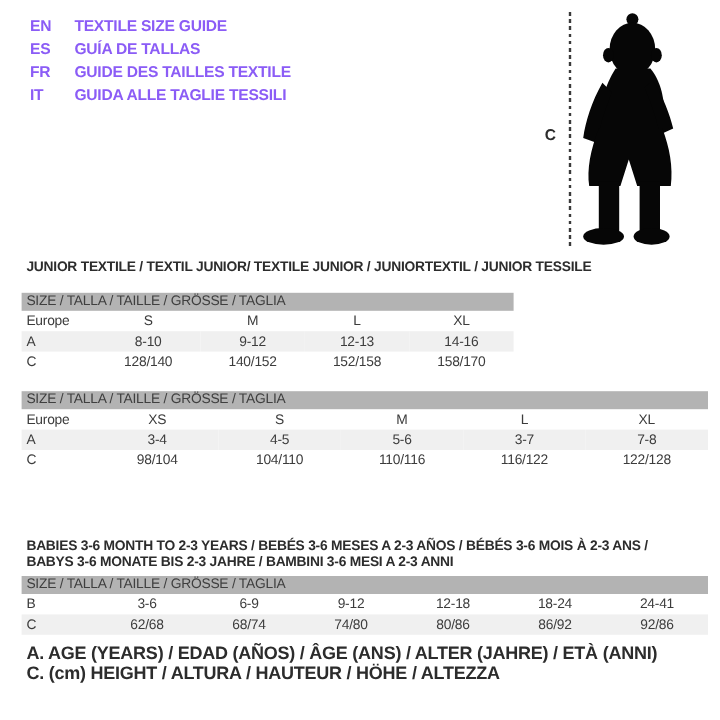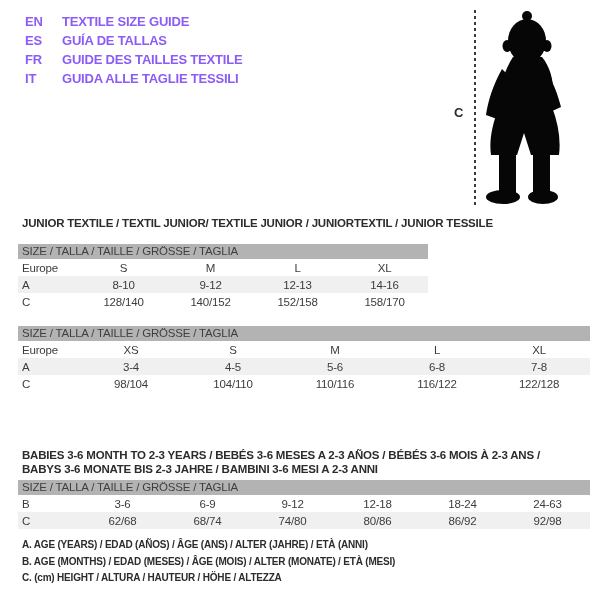--- a/index.html
+++ b/index.html
@@ -36,21 +36,21 @@
   table.size-table {
     border-collapse:collapse; table-layout:fixed; width:100%;
     font-size:11.5px; color:#3c3c3c;
   }
   .size-table td { height:17px; text-align:center; padding:0; letter-spacing:-0.2px; }
   .size-table td.rl { text-align:left; padding-left:4px; }
   .size-table col.lbl { width:62px; }
   .size-table tr:nth-child(2) td { background:#f0f0f0; }
   
   .notes { position:absolute; left:22px; top:537px; }
-  .note-line { font-weight:700; font-size:10px; line-height:16.5px; color:#2c2c2c; letter-spacing:-0.2px; }
+  .note-line { font-weight:700; font-size:15px; line-height:16.5px; color:#2c2c2c; letter-spacing:-0.2px; }
 </style>
 </head>
 <body>
 
 <div class="page">
 
   <div class="langs">
     <div class="lang-row">
       <span class="lang-code">EN</span>
       <span class="lang-label">TEXTILE SIZE GUIDE</span>
@@ -143,21 +143,21 @@
             <td>S</td>
             <td>M</td>
             <td>L</td>
             <td>XL</td>
           </tr>
           <tr>
             <td class="rl">A</td>
             <td>3-4</td>
             <td>4-5</td>
             <td>5-6</td>
-            <td>6-8</td>
+            <td>3-7</td>
             <td>7-8</td>
           </tr>
           <tr>
             <td class="rl">C</td>
             <td>98/104</td>
             <td>104/110</td>
             <td>110/116</td>
             <td>116/122</td>
             <td>122/128</td>
           </tr>
@@ -180,34 +180,33 @@
           <col>
         </colgroup>
       <tbody>
           <tr>
             <td class="rl">B</td>
             <td>3-6</td>
             <td>6-9</td>
             <td>9-12</td>
             <td>12-18</td>
             <td>18-24</td>
-            <td>24-63</td>
+            <td>24-41</td>
           </tr>
           <tr>
             <td class="rl">C</td>
             <td>62/68</td>
             <td>68/74</td>
             <td>74/80</td>
             <td>80/86</td>
             <td>86/92</td>
-            <td>92/98</td>
+            <td>92/86</td>
           </tr>
         </tbody>
     </table>
   </div>
 
   <div class="notes">
     <div class="note-line">A. AGE (YEARS) / EDAD (AÑOS) / ÂGE (ANS) / ALTER (JAHRE) / ETÀ (ANNI)</div>
-    <div class="note-line">B. AGE (MONTHS) / EDAD (MESES) / ÂGE (MOIS) / ALTER (MONATE) / ETÀ (MESI)</div>
     <div class="note-line">C. (cm) HEIGHT / ALTURA / HAUTEUR / HÖHE / ALTEZZA</div>
   </div>
 
 </div>
 
 </body></html>

